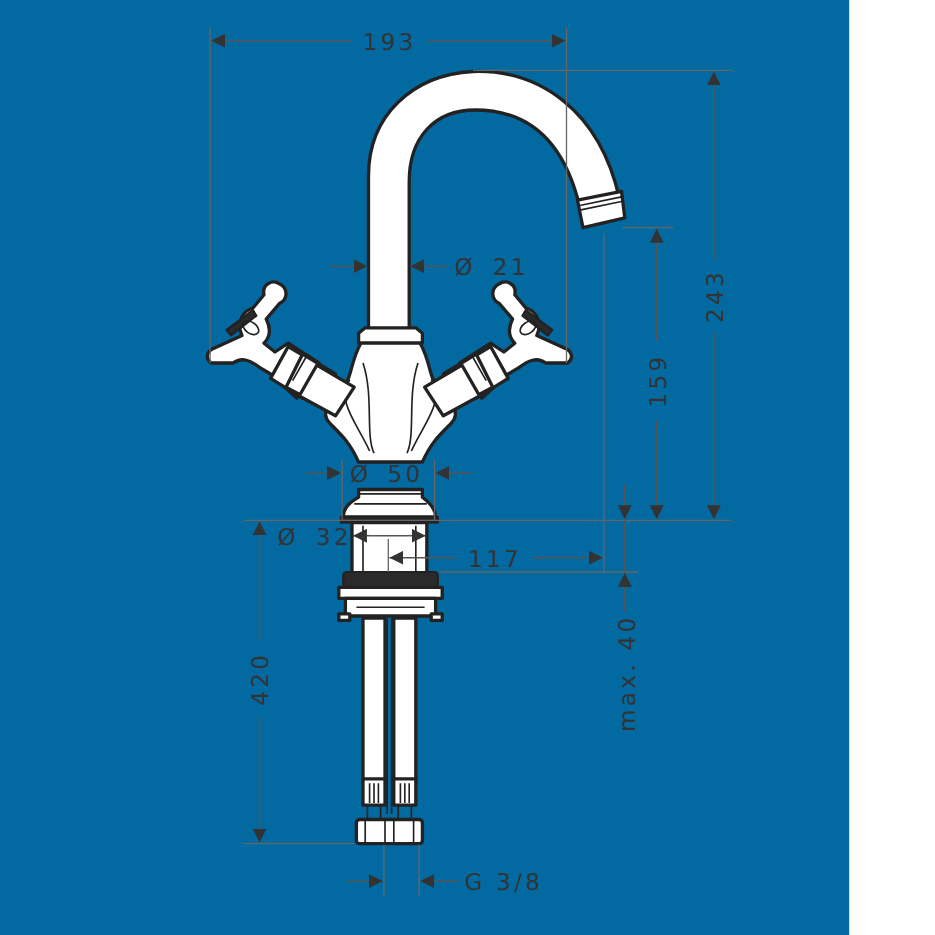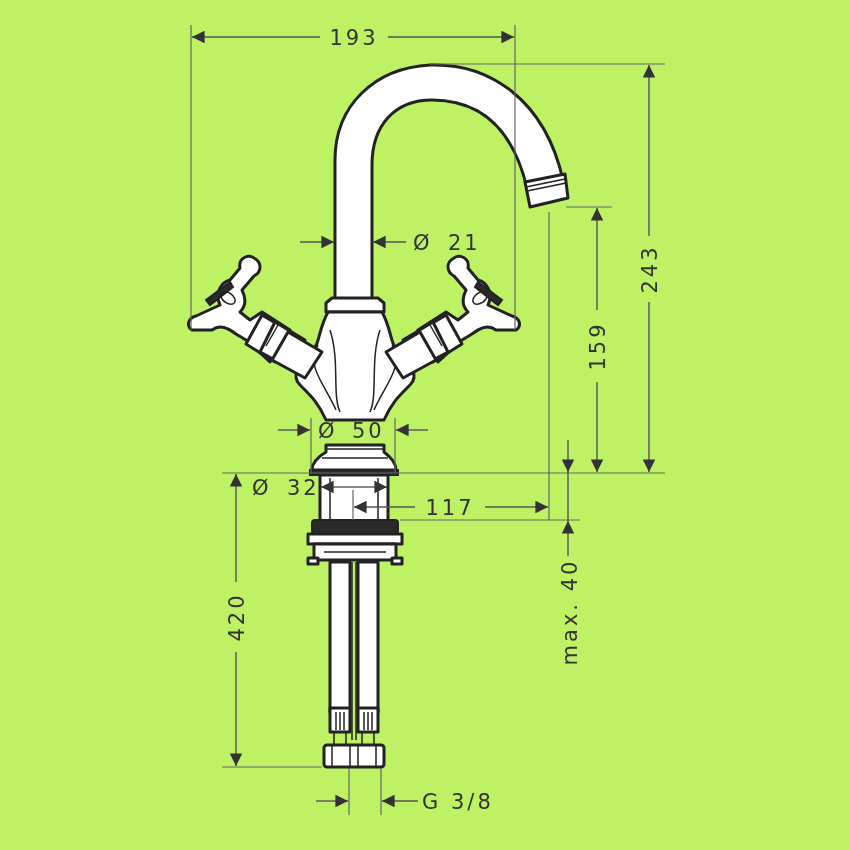--- a/index.html
+++ b/index.html
@@ -1,16 +1,16 @@
 <!DOCTYPE html>
 <html><head>
 <meta charset="utf-8">
 <style>
   html, body { margin: 0; padding: 0; background: #ffffff; }
-  .canvas { position: relative; width: 850px; height: 850px; background: #bef264; overflow: hidden; }
+  .canvas { position: relative; width: 772px; height: 850px; background: #0369a1; overflow: hidden; }
   svg { position: absolute; left: 0; top: 0; }
   .dim-text { font-family: "DejaVu Sans", sans-serif; font-size: 21px; fill: #333333; letter-spacing: 3px; }
   .dim-line { stroke: #555555; stroke-width: 1.4; fill: none; }
   .ext-line { stroke: #666666; stroke-width: 1.2; fill: none; }
   .part { stroke: #222222; stroke-width: 3; fill: #ffffff; stroke-linejoin: round; stroke-linecap: round; }
   .part-thin { stroke: #222222; stroke-width: 1.5; fill: none; }
   .part-dark { fill: #2a2a2a; stroke: #222222; stroke-width: 2; }
   .arrow { fill: #333333; }
 </style>
 </head>

